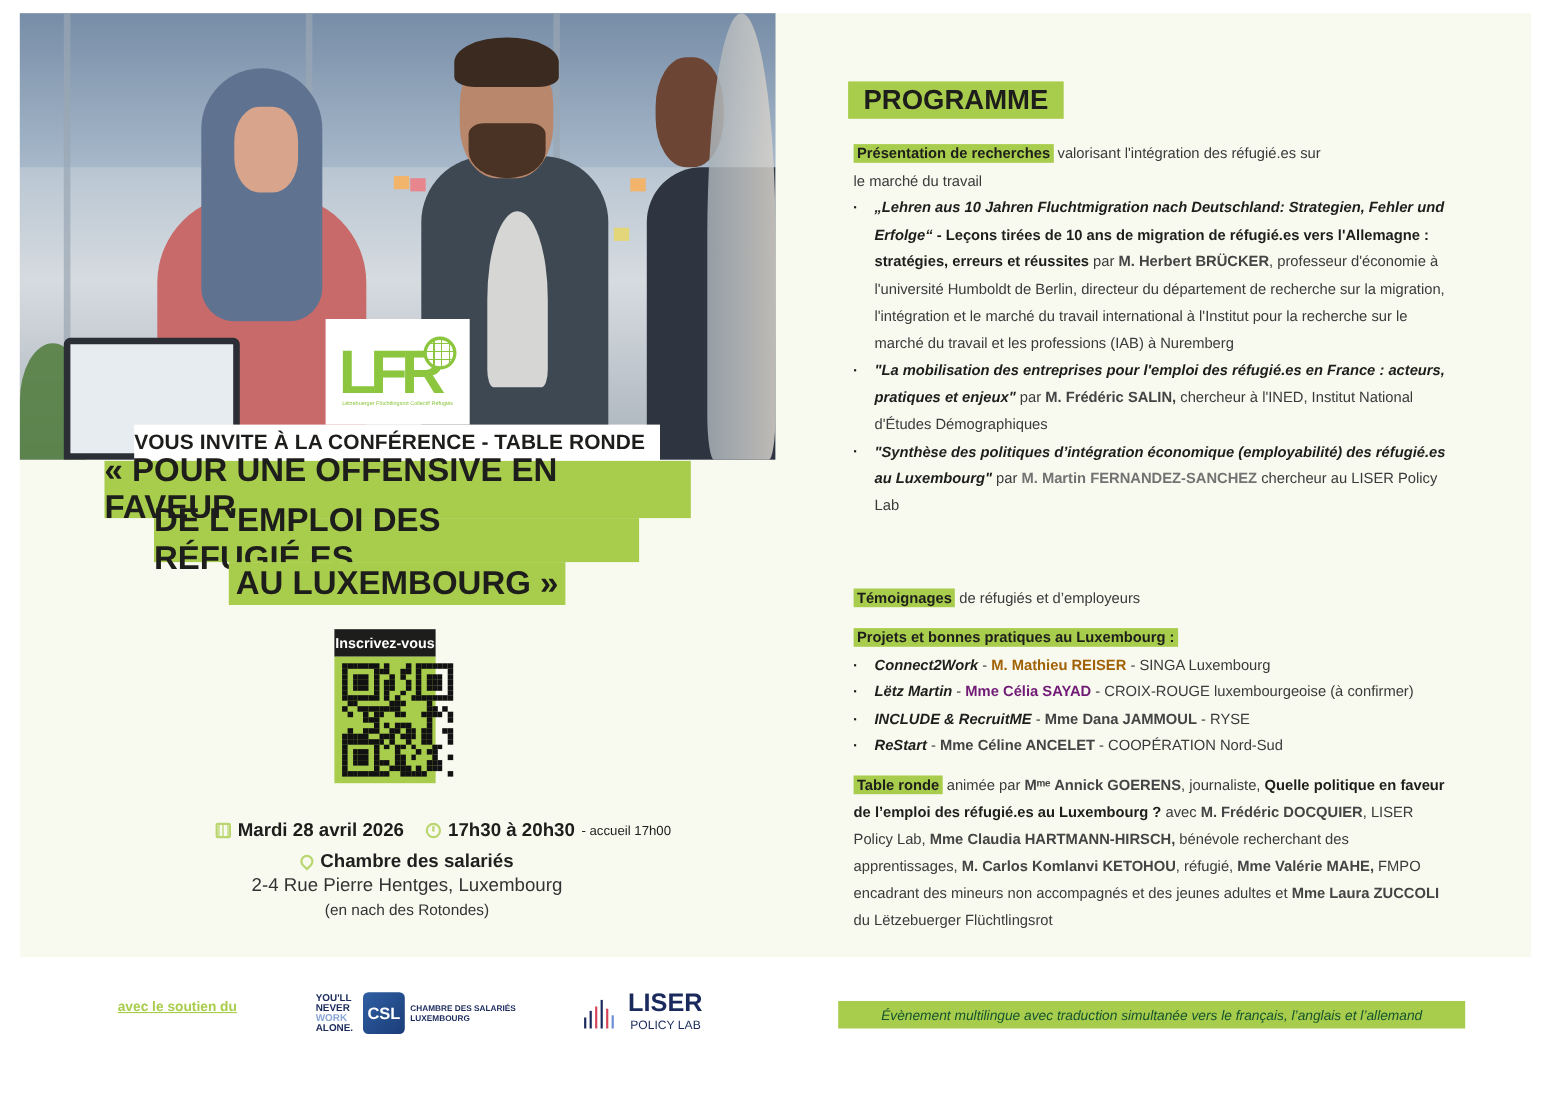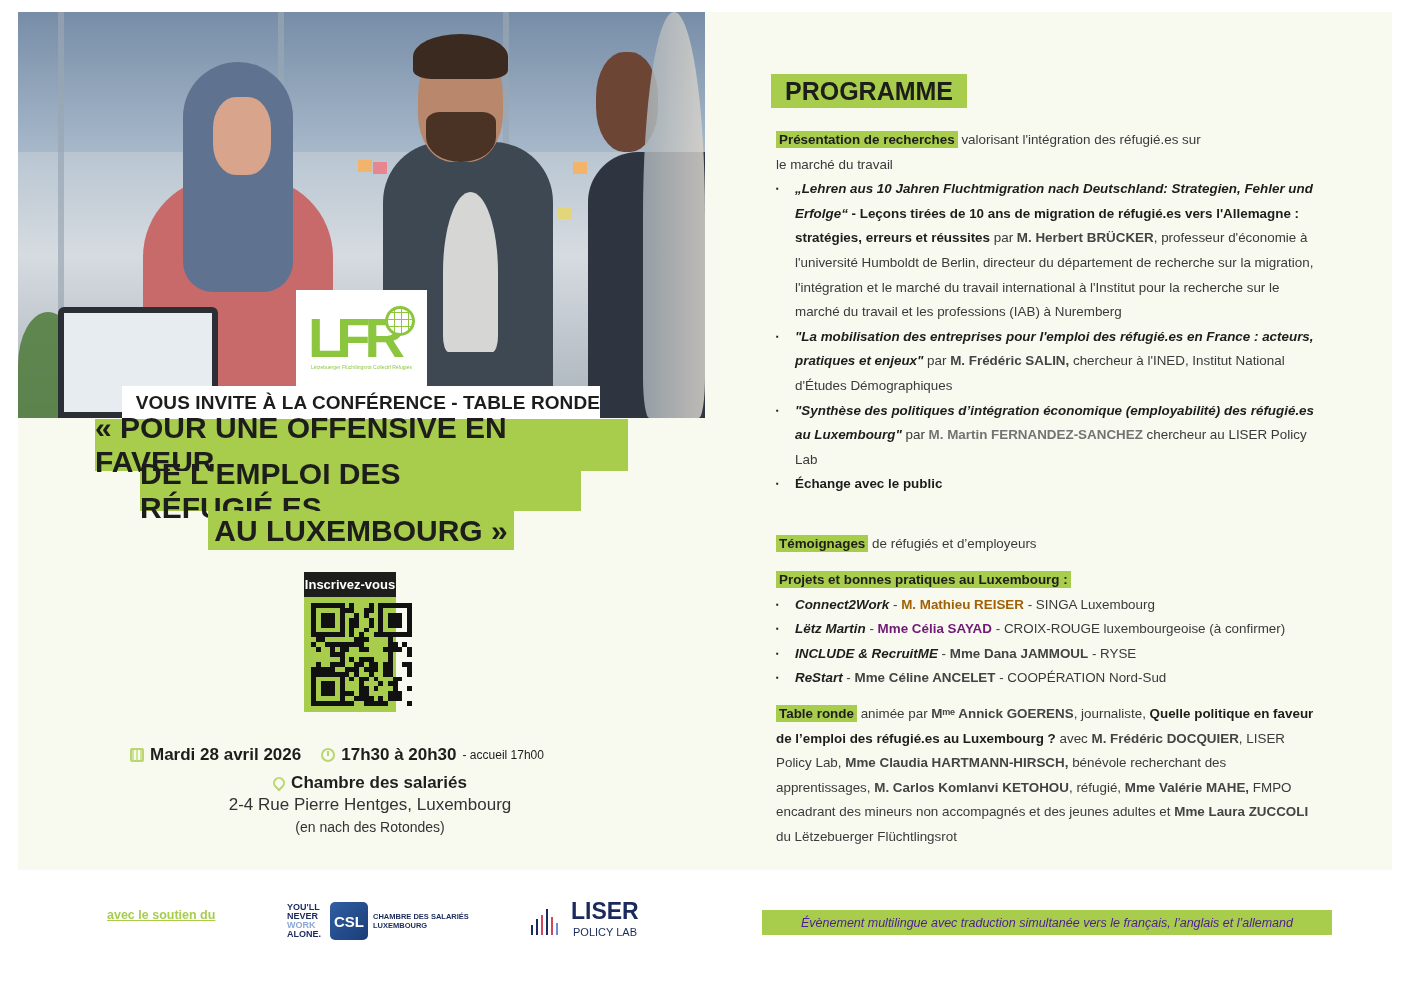--- a/index.html
+++ b/index.html
@@ -29,40 +29,40 @@
   .laptop { left:40px; top:295px; width:160px; height:111px; background:#e7ecf1; border:6px solid #2b2f35; border-radius:6px 6px 0 0; }
   .plant { left:0; top:300px; width:60px; height:106px; background:#4f7a3a; border-radius: 50% 50% 0 0; opacity:.85; }
 
   .lfr-logo { position:absolute; left:296px; top:290px; width:131px; height:96px; background:#ffffff; display:flex; flex-direction:column; align-items:center; justify-content:center; }
   .lfr-mark { display:flex; align-items:flex-end; gap:0; font-family:"Liberation Sans", sans-serif; font-weight:bold; font-size:56px; color:#8cc63f; line-height:48px; letter-spacing:-6px; }
   .lfr-globe { width:30px; height:30px; border:3px solid #8cc63f; border-radius:50%; position:relative; margin-left:-14px; margin-bottom:26px; background:
     repeating-linear-gradient(0deg, transparent 0 6px, #8cc63f 6px 7px),
     repeating-linear-gradient(90deg, transparent 0 6px, #8cc63f 6px 7px); background-color:#fff; }
   .lfr-sub { font-size:5px; color:#8cc63f; margin-top:2px; font-family:"Liberation Sans", sans-serif; }
 
-  .invite-bar { position:absolute; left:122px; top:386px; width:478px; height:33px; background:#ffffff; display:flex; align-items:center; justify-content:flex-end; }
+  .invite-bar { position:absolute; left:122px; top:386px; width:478px; height:33px; background:#ffffff; display:flex; align-items:center; justify-content:flex-start; }
   .invite-bar span { font-family:"Liberation Sans", sans-serif; font-weight:bold; font-size:19px; color:#1d1d1b; letter-spacing:0.1px; }
 
   
   .title-line { position:absolute; background:#a8cd4c; display:flex; align-items:center; justify-content:center; font-family:"Liberation Sans", sans-serif; font-weight:bold; color:#1d1d1b; font-size:30px; }
   .t1 { left:95px; top:419px; width:533px; height:52px; }
   .t2 { left:140px; top:471px; width:441px; height:40px; }
   .t3 { left:208px; top:511px; width:306px; height:39px; }
 
   
   .qr-wrap { position:absolute; left:304px; top:572px; width:92px; height:140px; }
   .qr-head { height:25px; background:#1d1d1b; color:#fff; font-family:"Liberation Sans", sans-serif; font-weight:bold; font-size:13px; display:flex; align-items:center; justify-content:center; }
   .qr-body { height:115px; background:#a8cd4c; padding:6px 7px; }
   .qr-grid { width:101px; height:103px; display:grid; grid-template-columns: repeat(21, 1fr); grid-template-rows: repeat(21, 1fr); }
   .qr-grid i { display:block; }
   .qr-grid i.b { background:#111; }
 
   
   .info { position:absolute; left:130px; top:745px; width:480px; text-align:center; }
-  .info-row1 { display:flex; align-items:center; justify-content:flex-start; gap:6px; font-family:"Liberation Sans", sans-serif; }
+  .info-row1 { display:flex; align-items:center; justify-content:flex-end; gap:6px; font-family:"Liberation Sans", sans-serif; }
   .date-txt, .time-txt { font-weight:bold; font-size:17px; color:#1d1d1b; }
   .accueil { font-size:12px; color:#1d1d1b; }
   .ico { display:inline-block; color:#a8cd4c; }
   .cal-icon { width:14px; height:14px; border:2px solid #b9d66f; border-radius:2px; position:relative; background: repeating-linear-gradient(90deg,#cfe39a 0 2px,transparent 2px 4px); }
   .clock-icon { width:14px; height:14px; border:2px solid #b9d66f; border-radius:50%; position:relative; margin-left:14px; }
   .clock-icon:after { content:""; position:absolute; left:4px; top:1px; width:2px; height:5px; background:#b9d66f; }
   .pin-icon { width:12px; height:12px; border:2px solid #b9d66f; border-radius:50% 50% 50% 0; transform:rotate(-45deg); }
   .info-row2 { margin-top:8px; display:flex; align-items:center; justify-content:center; gap:6px; }
   .venue { font-family:"Liberation Sans", sans-serif; font-weight:bold; font-size:17px; }
   .address { margin-top:2px; font-family:"Liberation Sans", sans-serif; font-size:17px; color:#333; }
@@ -79,21 +79,21 @@
   
   .footer-support { position:absolute; left:107px; top:908px; font-family:"Liberation Sans", sans-serif; font-weight:bold; font-size:12.5px; color:#a8cd4c;text-decoration:underline; }
   .ynwa { position:absolute; left:287px; top:903px; font-family:"Liberation Sans", sans-serif; font-weight:bold; font-size:9px; line-height:9px; color:#1b2a5c; }
   .ynwa .w { color:#8aa7d9; }
   .csl-logo { position:absolute; left:330px; top:902px; width:38px; height:38px; background:linear-gradient(135deg,#2f5fa3,#1b3d78); border-radius:5px; display:flex; align-items:center; justify-content:center; color:#fff; font-family:"Liberation Sans", sans-serif; font-weight:bold; font-size:15px; }
   .csl-text { position:absolute; left:373px; top:912px; font-family:"Liberation Sans", sans-serif; font-weight:bold; font-size:7.5px; line-height:9px; color:#1b2a5c; }
   .liser-bars { position:absolute; left:527px; top:901px; width:42px; height:40px; }
   .liser-bars i { position:absolute; bottom:6px; width:2px; }
   .liser-name { position:absolute; left:571px; top:898px; font-family:"Liberation Sans", sans-serif; font-weight:bold; font-size:23px; color:#1b2a5c; }
   .liser-sub { position:absolute; left:573px; top:926px; font-family:"Liberation Sans", sans-serif; font-size:11px; color:#1b2a5c; }
-  .multi { position:absolute; left:762px; top:910px; width:570px; height:25px; background:#a8cd4c; display:flex; align-items:center; justify-content:center; font-family:"Liberation Sans", sans-serif; font-style:italic; font-size:12.5px; color:#4c1d95; }
+  .multi { position:absolute; left:762px; top:910px; width:570px; height:25px; background:#a8cd4c; display:flex; align-items:center; justify-content:center; font-family:"Liberation Sans", sans-serif; font-style:italic; font-size:12.5px; color:#14532d; }
 </style>
 </head>
 <body>
 
 <div class="panel"></div>
 
 <div class="photo">
   <div class="glass1"></div>
   <div class="beam" style="left:40px"></div>
   <div class="beam" style="left:260px"></div>
@@ -609,23 +609,20 @@
   <ul class="bul">
     <li style="padding-right:14px">
       <span class="bi">„Lehren aus 10 Jahren Fluchtmigration nach Deutschland: Strategien, Fehler und Erfolge“</span><span class="b"> - Leçons tirées de 10 ans de migration de réfugié.es vers l'Allemagne : stratégies, erreurs et réussites</span><span> par </span><span class="b" style="font-weight:600;color:#444">M. Herbert BRÜCKER</span><span>, professeur d'économie à l'université Humboldt de Berlin, directeur du département de recherche sur la migration, l'intégration et le marché du travail international à l'Institut pour la recherche sur le marché du travail et les professions (IAB) à Nuremberg</span>
     </li>
     <li style="padding-right:14px">
       <span class="bi">"La mobilisation des entreprises pour l'emploi des réfugié.es en France : acteurs, pratiques et enjeux"</span><span> par </span><span class="b" style="color:#444">M. Frédéric SALIN,</span><span> chercheur à l'INED, Institut National d'Études Démographiques</span>
     </li>
     <li>
       <span class="bi">"Synthèse des politiques d’intégration économique (employabilité) des réfugié.es au Luxembourg"</span><span> par </span><span class="b" style="color:#737373">M. Martin FERNANDEZ-SANCHEZ</span><span> chercheur au LISER Policy Lab</span>
     </li>
-    <li>
-      <span class="b">Échange avec le public</span>
-    </li>
   </ul>
 </div>
 
 <div class="sec" style="top:532px">
   <span class="hl">Témoignages</span>
   <span>de réfugiés et d’employeurs</span>
 </div>
 
 <div class="sec" style="top:568px">
   <span class="hl">Projets et bonnes pratiques au Luxembourg :</span>

